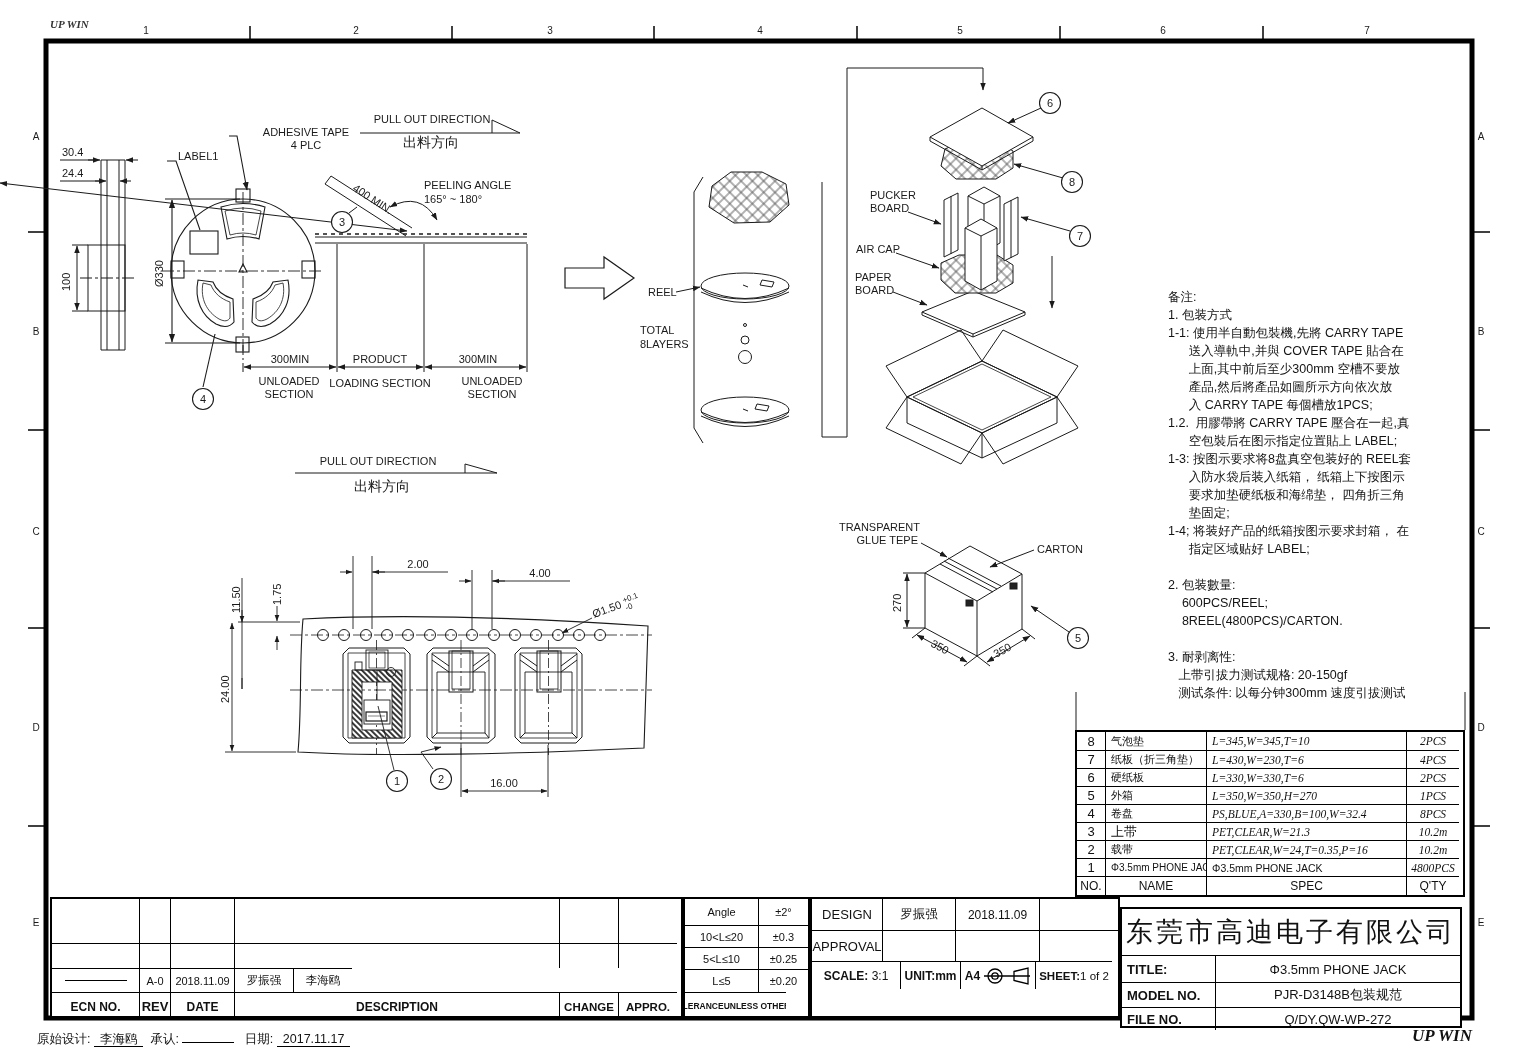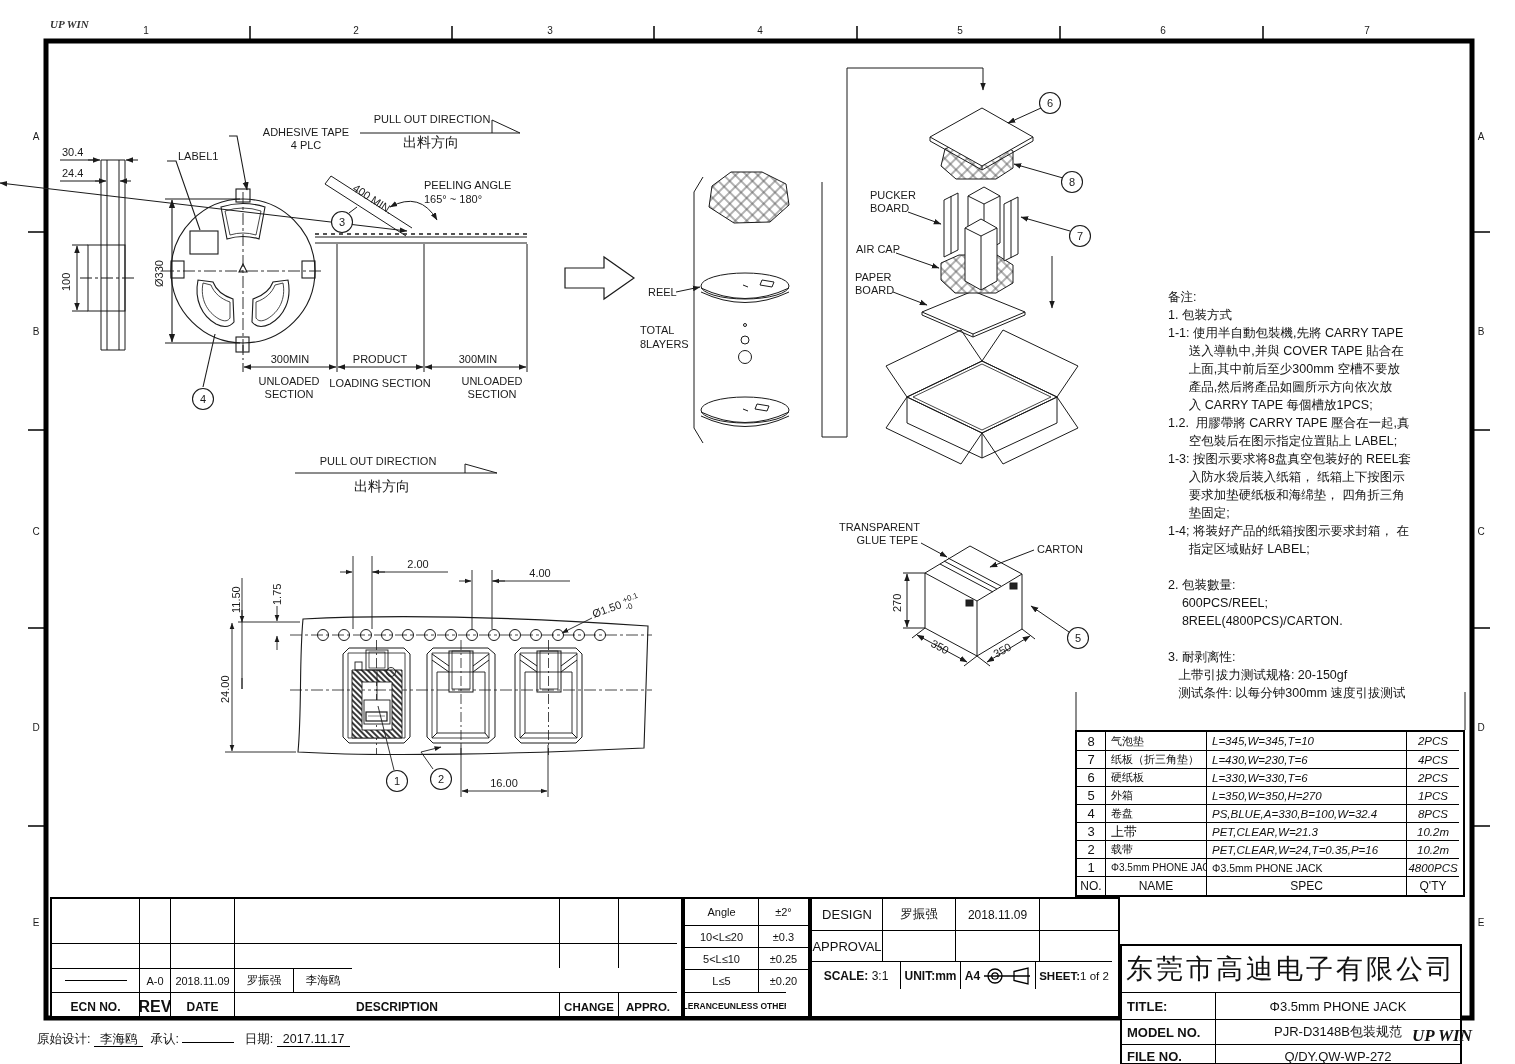--- a/index.html
+++ b/index.html
@@ -12,21 +12,21 @@
   .bal{font-size:11px;}
   .dim{font-size:11px;}
   
   .blk{position:absolute;box-sizing:border-box;border:2px solid #000;background:#fff;}
   .cellrow{display:flex;box-sizing:border-box;}
   .c{box-sizing:border-box;border-left:1px solid #000;border-top:1px solid #000;
      display:flex;align-items:center;justify-content:center;overflow:hidden;white-space:nowrap;}
   .c.first{border-left:none;}
   .r0 .c{border-top:none;}
   .left{justify-content:flex-start;padding-left:5px;}
-  .it{font-style:italic;}
+  .it{font-style:italic;font-family:Liberation Serif, serif;}
   .notes{position:absolute;white-space:pre;font-size:12.5px;line-height:18px;color:#141414;}
   .small-b{font-weight:bold;font-size:8.5px;line-height:9.5px;text-align:center;}
   .dash{display:inline-block;width:62px;border-top:1.5px solid #000;}
   .uline{border-bottom:1px solid #000;padding:0 6px;}
   .footer-line{position:absolute;font-size:12.5px;color:#141414;}
   .upwin{position:absolute;font-family:"Liberation Serif",serif;font-style:italic;font-weight:bold;}
 </style>
 </head>
 <body>
 
@@ -540,21 +540,21 @@
     <div class="c first" style="width:87px">
           <span class="dash"></span>
         </div>
     <div class="c" style="width:31px;font-size:11px">A-0</div>
     <div class="c" style="width:64px;font-size:11px">2018.11.09</div>
     <div class="c" style="width:59px;font-size:11.5px">罗振强</div>
     <div class="c" style="width:59px;font-size:11.5px">李海鸥</div>
   </div>
   <div class="cellrow" style="height:28px;font-weight:bold">
     <div class="c first" style="width:87px;font-size:12px">ECN NO.</div>
-    <div class="c" style="width:31px;font-size:16px">REV</div>
+    <div class="c" style="width:31px;font-size:13px">REV</div>
     <div class="c" style="width:64px;font-size:12px">DATE</div>
     <div class="c" style="width:325px;font-size:12px">DESCRIPTION</div>
     <div class="c" style="width:59px;font-size:11.5px">CHANGE</div>
     <div class="c" style="width:59px;font-size:11.5px">APPRO.</div>
   </div>
 </div>
 
 <div class="blk" style="left:683px;top:897px;width:127px;height:121px;">
   <div class="cellrow r0" style="height:26px">
     <div class="c first" style="width:73px;font-size:11px">Angle</div>
@@ -609,21 +609,21 @@
         </g>
       </svg>
     </div>
     <div class="c" style="width:77px;font-size:11.5px">
       <b>SHEET:</b>
           <span>1 of 2</span>
     </div>
   </div>
 </div>
 
-<div class="blk" style="left:1120px;top:944px;width:342px;height:121px;">
+<div class="blk" style="left:1120px;top:907px;width:342px;height:121px;">
   <div class="cellrow r0" style="height:46px">
     <div class="c first" style="width:338px;font-size:27px;letter-spacing:3px">东莞市高迪电子有限公司</div>
   </div>
   <div class="cellrow" style="height:27px">
     <div class="c first left" style="width:93px;font-size:13px;font-weight:bold">TITLE:</div>
     <div class="c" style="width:245px;font-size:13px">Φ3.5mm PHONE JACK</div>
   </div>
   <div class="cellrow" style="height:25px">
     <div class="c first left" style="width:93px;font-size:13px;font-weight:bold">MODEL NO.</div>
     <div class="c" style="width:245px;font-size:13px">PJR-D3148B包装规范</div>

